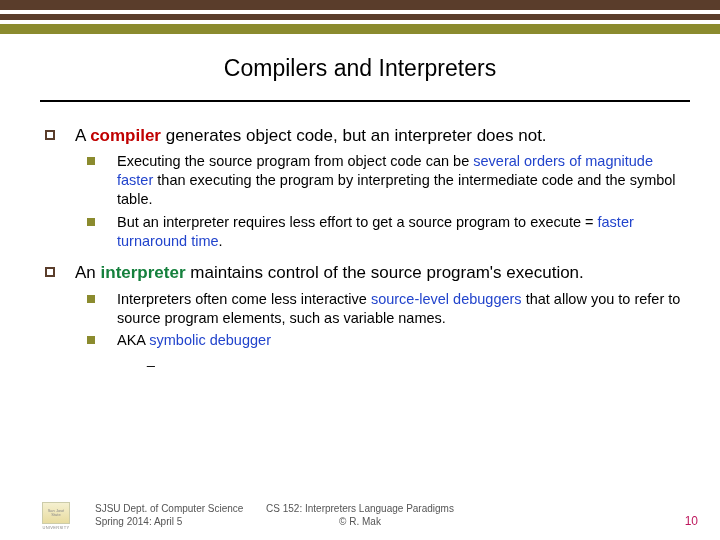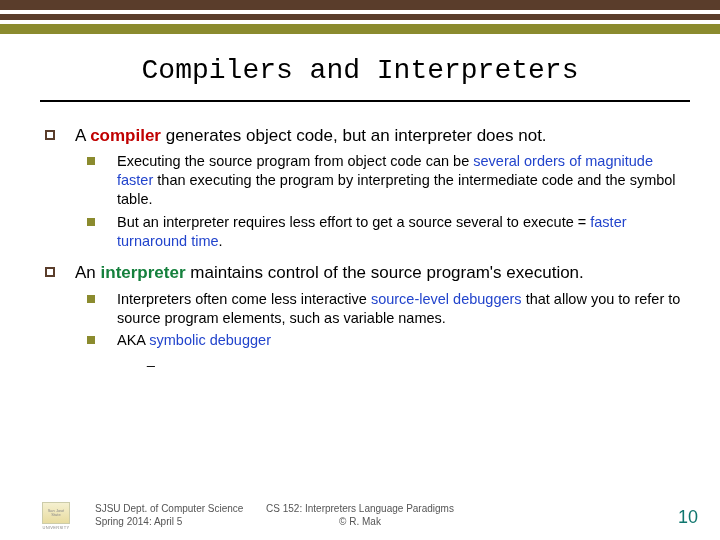--- a/index.html
+++ b/index.html
@@ -2,36 +2,36 @@
 <html><head>
 <meta charset="utf-8">
 <style>
   * { margin: 0; padding: 0; box-sizing: border-box; }
   html, body { width: 720px; height: 540px; background: #fff; font-family: Arial, Helvetica, sans-serif; }
   .slide { width: 720px; height: 540px; position: relative; }
   .topbar { position: absolute; top: 0; left: 0; right: 0; }
   .bar-brown { height: 10px; background: #5a3d2b; }
   .bar-brown2 { height: 6px; background: #5a3d2b; margin-top: 4px; }
   .bar-olive { height: 10px; background: #8b8b2e; margin-top: 4px; }
-  .title { position: absolute; top: 55px; left: 0; right: 0; text-align: center; font-size: 28px; color: #000; font-family: Liberation Mono, monospace; }
+  .title { position: absolute; top: 55px; left: 0; right: 0; text-align: center; font-size: 23px; color: #000; }
   .title-underline { position: absolute; top: 100px; left: 40px; right: 30px; height: 2px; background: #000; }
   .content { position: absolute; top: 125px; left: 45px; right: 30px; font-size: 17px; color: #000; }
   .l1 { position: relative; padding-left: 30px; margin-bottom: 6px; line-height: 1.25; }
   .l1-bullet { position: absolute; left: 0; top: 5px; width: 10px; height: 10px; border: 2px solid #5a3d2b; background: #fff; }
   .l2-group { padding-left: 42px; margin-top: 4px; margin-bottom: 12px; }
   .l2 { position: relative; padding-left: 30px; font-size: 14.5px; line-height: 1.3; margin-bottom: 4px; }
   .l2-bullet { position: absolute; left: 0; top: 5px; width: 8px; height: 8px; background: #8b8b2e; }
   .l3 { position: relative; padding-left: 30px; font-size: 14px; }
   .term-compiler { color: #c00000; font-weight: bold; }
   .term-interpreter { color: #15803d; font-weight: bold; }
   .hl-blue { color: #2244cc; }
   .footer { position: absolute; bottom: 12px; left: 0; right: 0; font-size: 10px; color: #555; }
   .footer-left { position: absolute; left: 95px; bottom: 0; line-height: 1.25; }
   .footer-center { position: absolute; left: 0; right: 0; bottom: 0; text-align: center; line-height: 1.25; }
-  .footer-right { position: absolute; right: 22px; bottom: 0; font-size: 18px; color: #0f766e; }
+  .footer-right { position: absolute; right: 22px; bottom: 0; font-size: 12px; color: #be185d; }
   .logo { position: absolute; left: 42px; bottom: 10px; }
   .logo-box { width: 28px; height: 22px; border: 1px solid #cca; background: linear-gradient(#f5f0d0, #e8dca0); display: flex; align-items: center; justify-content: center; }
   .logo-text { font-size: 4px; color: #888; text-align: center; line-height: 1; }
   .logo-sub { font-size: 4px; color: #888; text-align: center; margin-top: 1px; letter-spacing: 0.3px; }
 </style>
 </head>
 <body>
 
 <div class="slide">
   <div class="topbar">
@@ -50,21 +50,21 @@
       <span>A </span><span class="term-compiler">compiler</span><span> generates object code, but an interpreter does not.</span>
     </div>
 
     <div class="l2-group">
       <div class="l2">
         <span class="l2-bullet"></span>
         <span>Executing the source program from object code can be </span><span class="hl-blue">several orders of magnitude faster</span><span> than executing the program by interpreting the intermediate code and the symbol table.</span>
       </div>
       <div class="l2">
         <span class="l2-bullet"></span>
-        <span>But an interpreter requires less effort to get a source several to execute = </span><span class="hl-blue">faster turnaround time</span><span>.</span>
+        <span>But an interpreter requires less effort to get a source program to execute = </span><span class="hl-blue">faster turnaround time</span><span>.</span>
       </div>
     </div>
 
     <div class="l1">
       <span class="l1-bullet"></span>
       <span>An </span><span class="term-interpreter">interpreter</span><span> maintains control of the source program's execution.</span>
     </div>
 
     <div class="l2-group">
       <div class="l2">

